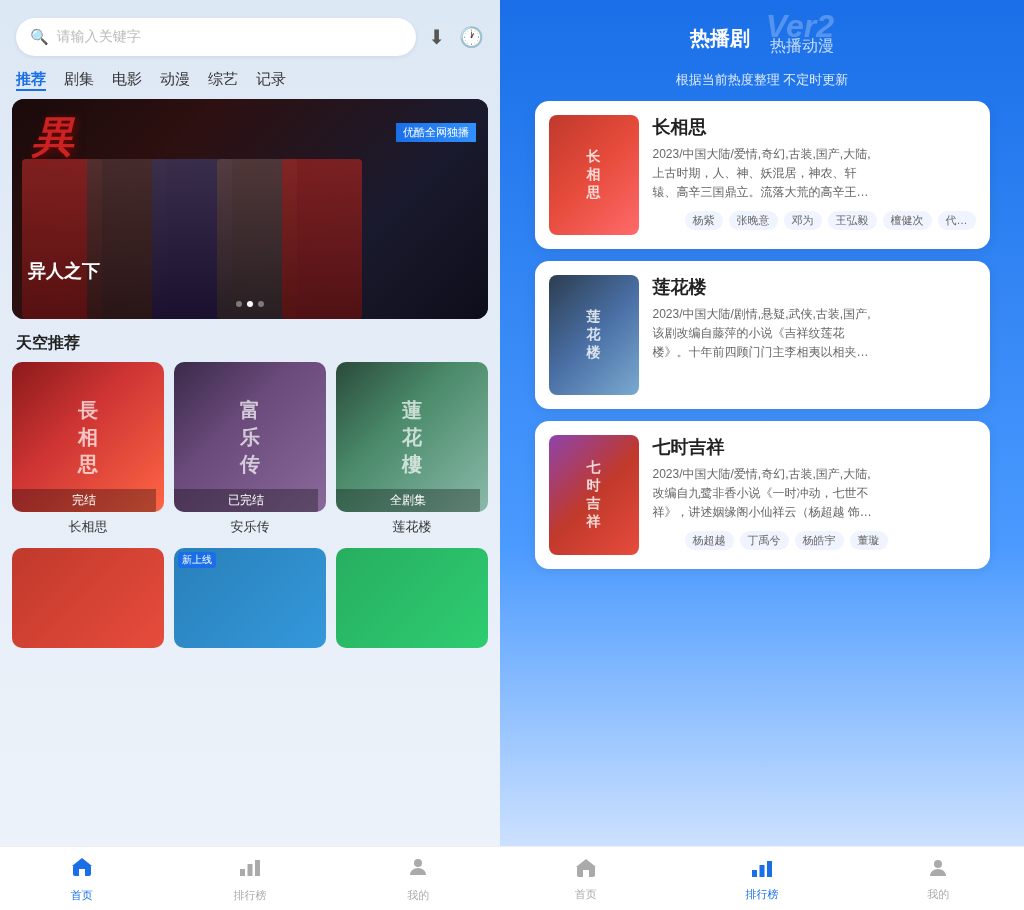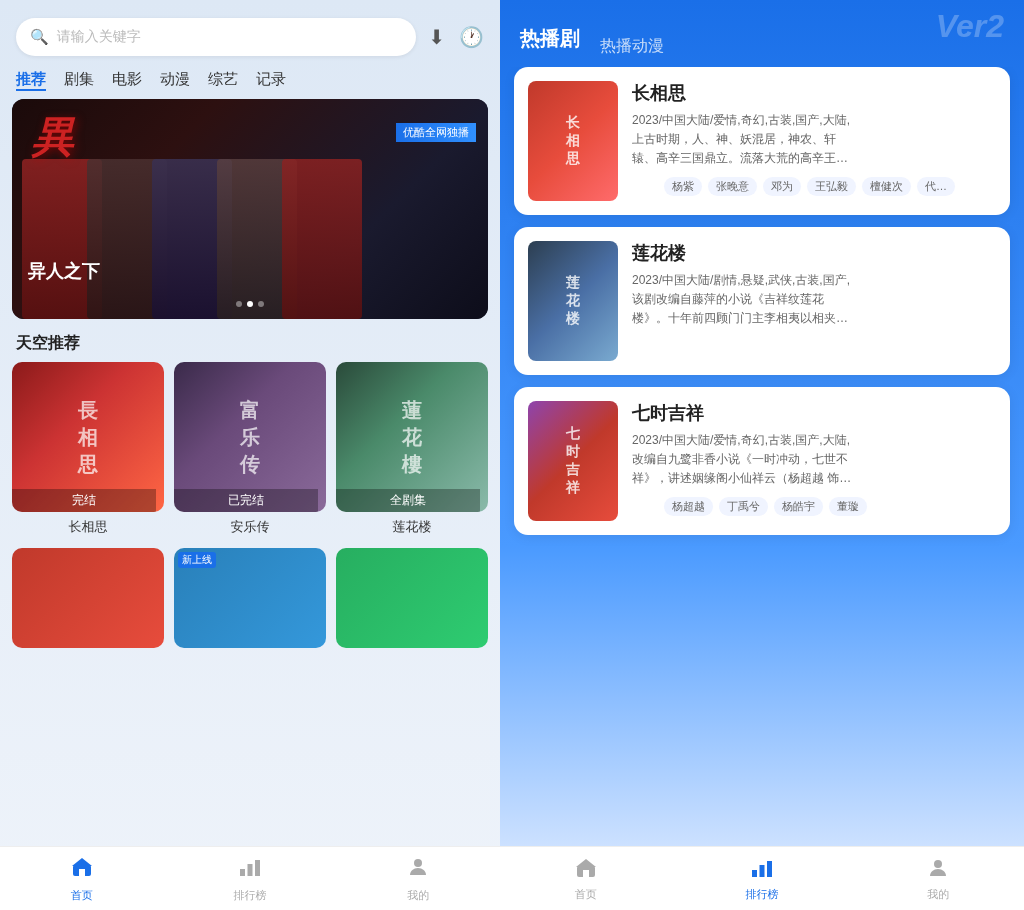--- a/index.html
+++ b/index.html
@@ -240,20 +240,21 @@
     .bottom-nav-label.active { color: #1a6fe8; }
 
     
     .right-panel {
       width: 524px;
       height: 910px;
       background: linear-gradient(180deg, #1a6fe8 0%, #4a9aff 60%, #e8f0ff 100%);
       display: flex;
       flex-direction: column;
       overflow: hidden;
+      align-items: center;
     }
 
     .right-header {
       padding: 20px 20px 10px;
       display: flex;
       align-items: center;
       gap: 20px;
       position: relative;
     }
     .right-tab {
@@ -488,20 +489,21 @@
 </div>
 
 <div class="right-panel" style="position:relative;">
 
   <div class="right-header">
     <span class="right-tab">热播剧</span>
     <span class="right-tab inactive">热播动漫</span>
     <span class="ver-badge">Ver2</span>
   </div>
 
+  <div class="right-subtitle">根据当前热度整理 不定时更新</div>
 
   <div class="right-list">
 
     <div class="drama-card">
       <div class="drama-poster poster1">
         <div style="white-space:pre-line;text-align:center;">长
 相
 思</div>
       </div>
       <div class="drama-info">

